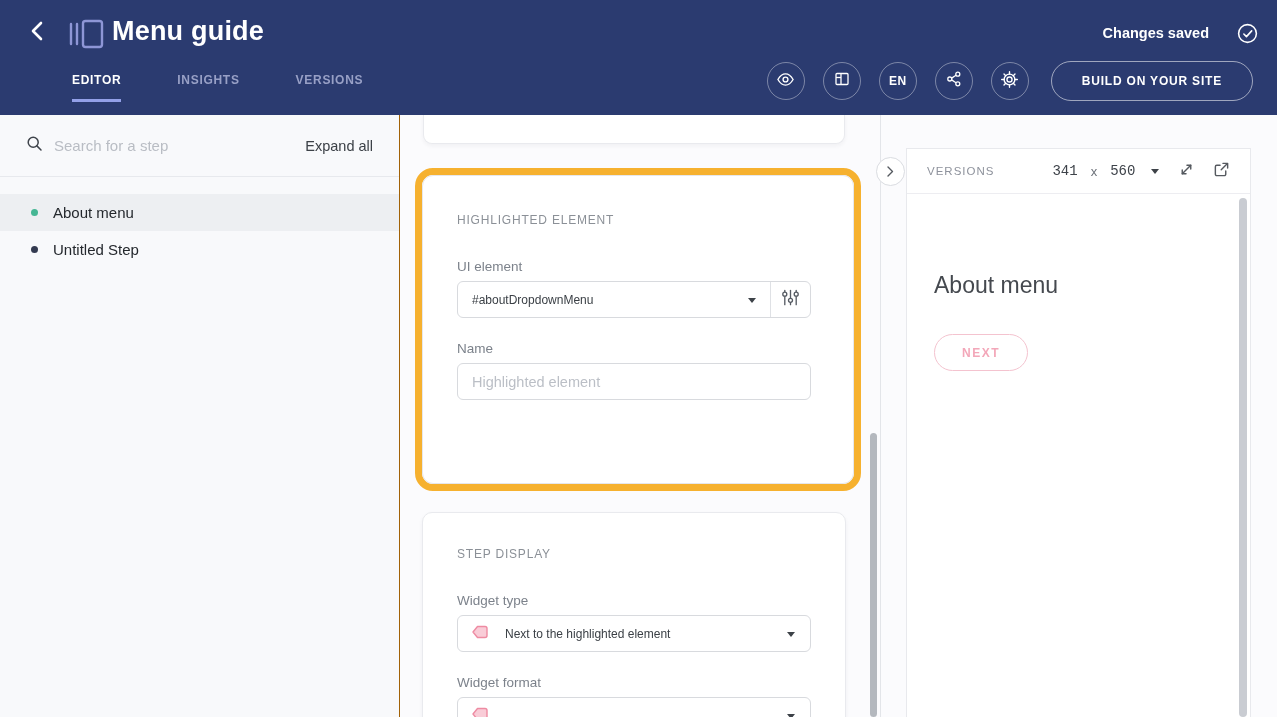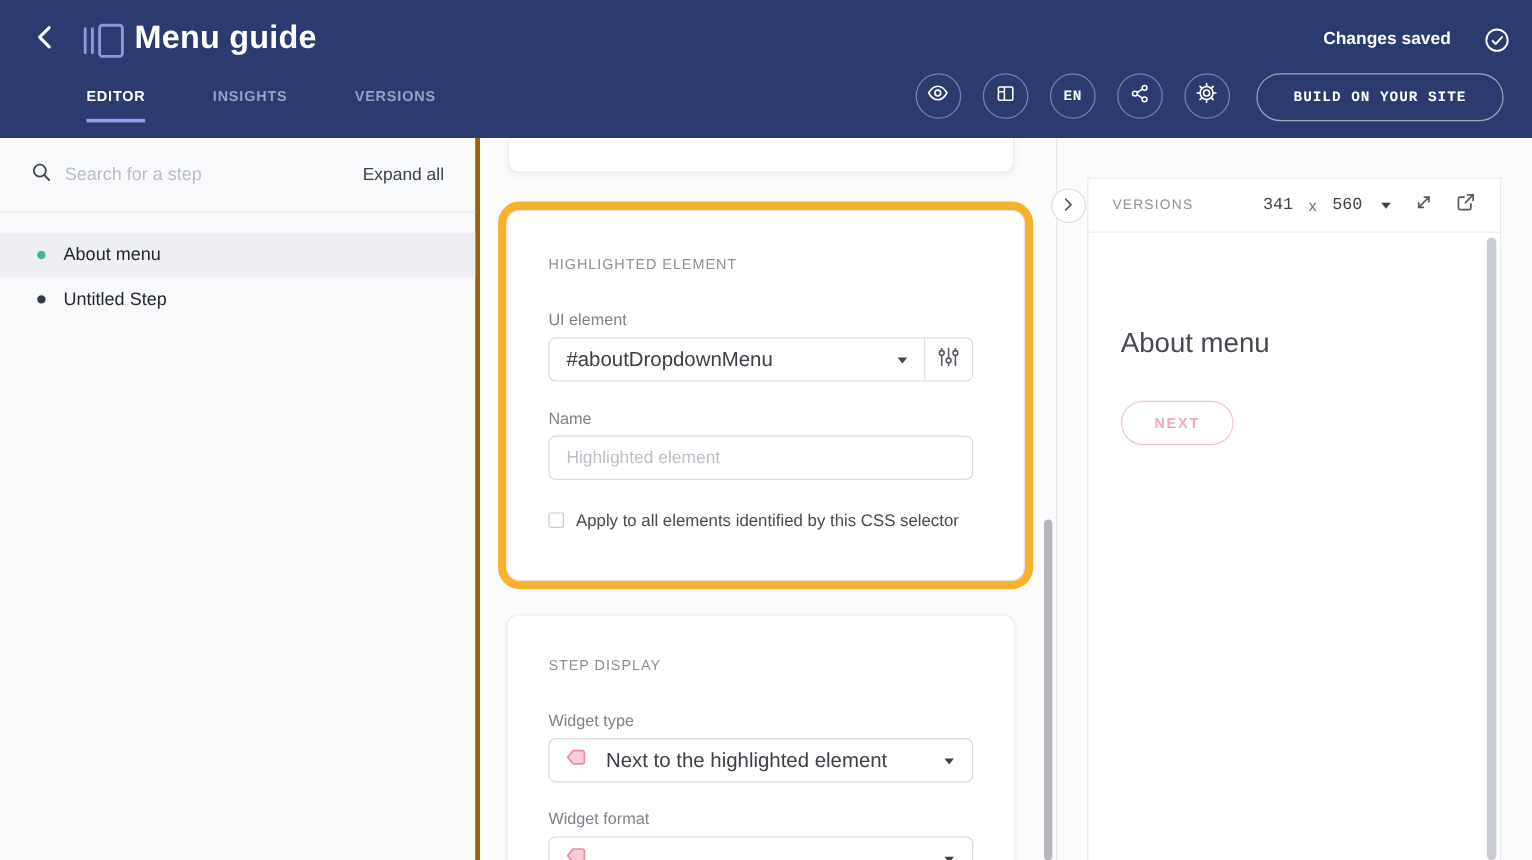--- a/index.html
+++ b/index.html
@@ -9,31 +9,31 @@
   
   .navbar { position:absolute; top:0; left:0; width:1277px; height:115px; background:#2b3b70; z-index:30; }
   .nav-back { position:absolute; left:24px; top:20px; width:26px; height:26px; display:flex; align-items:center; justify-content:center; cursor:pointer; }
   .nav-logo { position:absolute; left:68px; top:18px; }
   .nav-title { position:absolute; left:112px; top:16px; font-size:27px; font-weight:600; color:#fff; letter-spacing:0.2px; }
   .nav-status { position:absolute; right:68px; top:25px; font-size:14.5px; font-weight:700; color:#fff; }
   .nav-status-check { position:absolute; right:18px; top:22px; }
   .nav-tabs { position:absolute; left:72px; top:73px; display:flex;text-align:center; }
   .nav-tab { font-size:12px; font-weight:700; letter-spacing:0.7px; color:#98a0c6; margin-right:56px; padding-bottom:12px; cursor:pointer; }
   .nav-tab.active { color:#fff; border-bottom:3px solid #93a0e8; }
-  .nav-actions { position:absolute; right:24px; top:61px; display:flex; align-items:flex-start;font-family:Liberation Mono, monospace; }
+  .nav-actions { position:absolute; right:24px; top:61px; display:flex; align-items:center; }
   .circle-btn { width:38px; height:38px; border:1px solid rgba(255,255,255,0.38); border-radius:50%; display:flex; align-items:center; justify-content:center; margin-left:18px; color:#fff; cursor:pointer; }
   .circle-btn:first-child { margin-left:0; }
   .lang-label { font-size:12px; font-weight:700; letter-spacing:0.5px; color:#fff; }
   .build-btn { margin-left:22px; height:40px; border:1px solid rgba(255,255,255,0.55); border-radius:20px; padding:0 30px; display:flex; align-items:center; font-size:12px; font-weight:700; letter-spacing:0.8px; color:#fff; cursor:pointer; }
   .publish-group { margin-left:24px; display:flex; height:40px; }
   .publish-main { width:174px; background:#fb4d6d; border-radius:20px 0 0 20px; display:flex; align-items:center; justify-content:center; font-size:12px; font-weight:700; letter-spacing:1px; color:#fff; cursor:pointer; }
   .publish-caret { width:39px; background:#fb4d6d; border-radius:0 20px 20px 0; border-left:1px solid rgba(255,255,255,0.45); display:flex; align-items:center; justify-content:center; color:#fff; cursor:pointer; }
 
   
-  .sidebar { position:absolute; top:115px; left:0; width:400px; bottom:0; background:#f8f9fb; border-right:4px solid #a16207; z-index:5; }
+  .sidebar { position:absolute; top:115px; left:0; width:400px; bottom:0; background:#f8f9fb; border-right:1px solid #a16207; z-index:5; }
   .search-row { height:62px; display:flex; align-items:center; padding:0 26px; border-bottom:1px solid #e7e9ed; }
   .search-input { flex:1; margin-left:11px; border:none; outline:none; background:transparent; font-size:15px; color:#3c4147; font-family:inherit; }
   .search-input::placeholder { color:#b9bdc4; }
   .expand-all { font-size:14.5px; color:#3c4147; cursor:pointer; white-space:nowrap; }
   .step-list { margin-top:17px; }
   .step-item { height:37px; display:flex; align-items:center; padding-left:31px; font-size:15px; color:#24282d; cursor:pointer; }
   .step-item.selected { background:#edeff2; }
   .step-dot { width:7px; height:7px; border-radius:50%; margin-right:15px; flex:none; }
   .dot-active { background:#45b694; }
   .dot-default { background:#333a50; }
@@ -41,21 +41,21 @@
   
   .main { position:absolute; left:401px; top:115px; width:479px; bottom:0; background:#fbfbfd; }
   .main-divider { position:absolute; left:880px; top:115px; bottom:0; width:1px; background:#e3e5e9; }
   .card { background:#fff; border:1px solid #e9eaee; border-radius:10px; box-shadow:0 2px 4px rgba(40,45,60,0.05); }
   .card-partial-top { position:absolute; left:22px; top:0; width:422px; height:29px; border-top:none; border-radius:0 0 9px 9px; }
   .hl-wrap { position:absolute; left:14px; top:53px; width:446px; height:323px; border:7px solid #f6b12f; border-radius:18px; background:#fff; }
   .hl-inner { position:absolute; inset:0; border:1px solid #e6e7eb; border-radius:11px; padding:37px 34px 0 34px; background:#fff; }
   .section-title { font-size:12px; letter-spacing:0.8px; color:#8b9097; margin-bottom:32px; }
   .field-label { font-size:13.5px; color:#7c828b; margin-bottom:7px; }
   .select { width:354px; height:37px; border:1px solid #d8dade; border-radius:6px; background:#fff; display:flex; align-items:center; position:relative; cursor:pointer; }
-  .select-text { font-size:17px; color:#3b4046; margin-left:14px; }
+  .select-text { font-size:12px; color:#3b4046; margin-left:14px; }
   .caret { width:0; height:0; border-left:4.5px solid transparent; border-right:4.5px solid transparent; border-top:5.5px solid #3d4248; position:absolute; right:54px; top:16px; }
   .caret.plain { right:15px; }
   .combo-settings { position:absolute; right:0; top:0; width:40px; height:35px; border-left:1px solid #dfe1e5; display:flex; align-items:center; justify-content:center; cursor:pointer; }
   .text-input { width:354px; height:37px; border:1px solid #d8dade; border-radius:6px; padding:0 14px; font-size:14.5px; color:#3b4046; font-family:inherit; outline:none; }
   .text-input::placeholder { color:#bbbfc6; }
   .spacer-lg { height:23px; }
   .checkbox-row { margin-top:25px; display:flex; align-items:center; }
   .checkbox { width:13px; height:13px; border:1.5px solid #c8cbd1; border-radius:2px; background:#fff; flex:none; cursor:pointer; }
   .checkbox-label { font-size:14px; color:#44494f; margin-left:10px; }
   .step-card { position:absolute; left:21px; top:397px; width:424px; height:400px; padding:34px 34px 0 34px; }
@@ -209,24 +209,20 @@
                 <circle cx="16" cy="6.5" r="2.1"></circle>
               </svg>
           </span>
         </span>
       </div>
 
       <div class="spacer-lg"></div>
       <div class="field-label">Name</div>
       <input class="text-input" type="text" placeholder="Highlighted element" style="">
 
-      <div class="checkbox-row">
-        <span class="checkbox"></span>
-        <span class="checkbox-label">Apply to all elements identified by this CSS selector</span>
-      </div>
     </div>
   </div>
 
   <div class="card step-card">
     <div class="section-title">STEP DISPLAY</div>
 
     <div class="field-label">Widget type</div>
     <div class="select">
       <span class="widget-icon">
         <svg width="20" height="20" viewBox="0 0 20 20" fill="#f9ccd7" stroke="#ee8ba2" stroke-width="1.4" stroke-linejoin="round">

